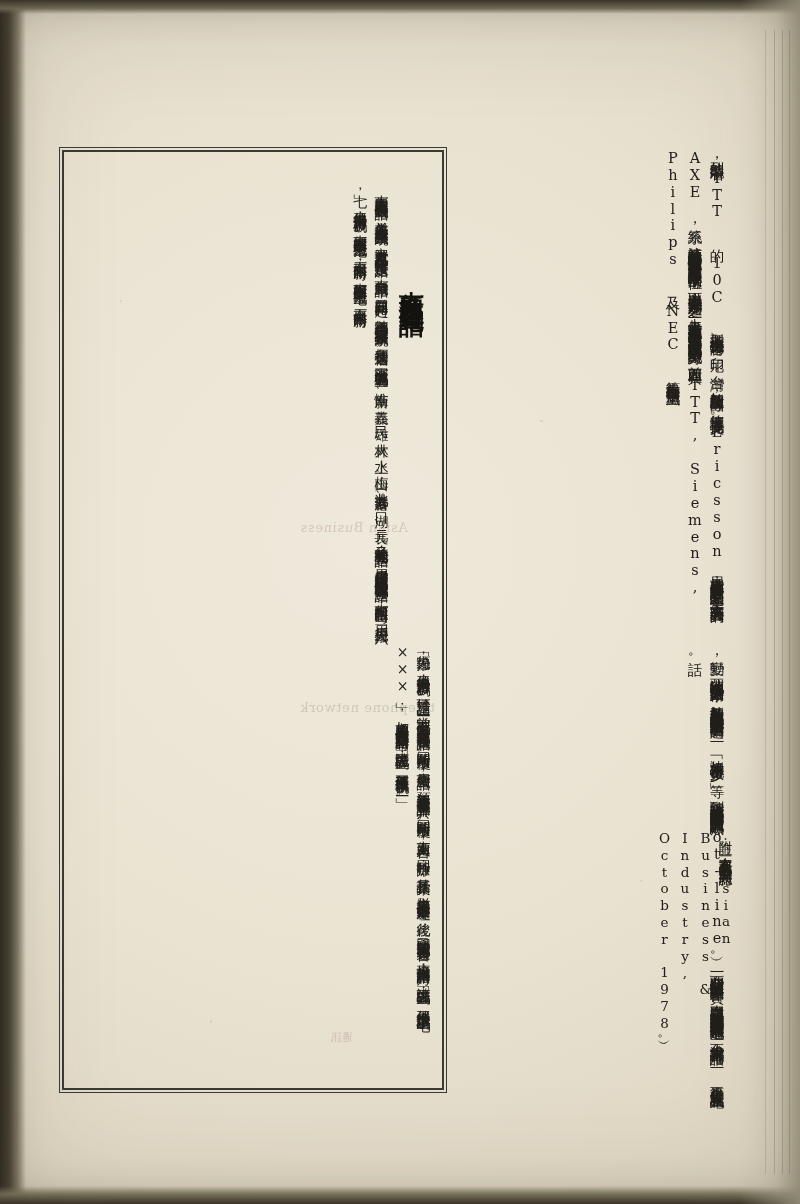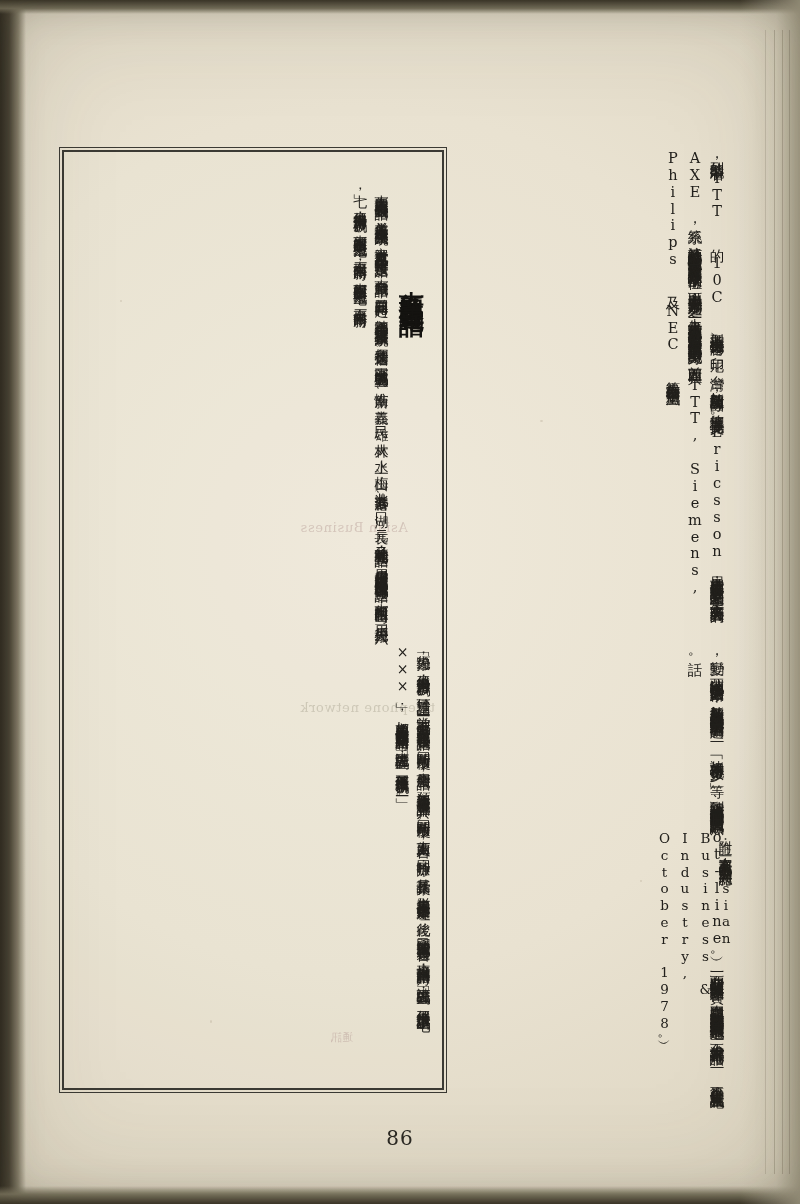--- a/index.html
+++ b/index.html
@@ -222,15 +222,14 @@
     <div class="article-frame">
       <div class="article-title">南新換裝自動電話</div>
 
       <div class="vcols art-body-top">南新市內人工電話換裝自動電話，並併入嘉義市內電話交換系統，定於六十九年五月十三日中午十二時改接通話。南新自動電話，並自同日同時起，納入全區用戶長途電話直接撥號系統，便利長途通信。南新區域號碼為「〇五二」；惟南新、嘉義、民雄、大林、水上、梅山、北港（含新港）、口湖、元長、朴子等地相互間通話，用戶僅需撥叫用戶號碼（不用加撥區域號碼）即可通話。南新撥叫阿里山時，用戶須先撥「六七」，然後再撥對方用戶號碼，南新撥叫東石時須先撥「七三」、東石撥叫南新時，南新撥叫東石時須先撥「七三」、東石撥叫南新時</div>
 
       <div class="vcols art-body-bottom">須先撥「〇」，然後再撥對方用戶號碼，始可通話。當地「一一七」自動報時及「一六六」氣象報告服務電話，同時開放使用。南新公用電話，預定新裝長途撥號公用電話計十一具，同時開放使用。南新處人工台，同時拆除；其長話作業，併由嘉義局長途台集中處理。此後，已開放撥號電路各局長途台，直接撥叫南新市話用戶時，請先撥區碼「五二」，然後再撥市話號碼「三七×××」；如必須由嘉義局長途台協助處理南新通話時，請先撥區碼「五二」，然後再撥業務號碼「一×一」。</div>
     </div>
 
   </div>
 
-  <div class="page-number">86</div>
 
 </div>
 
 </body></html>

